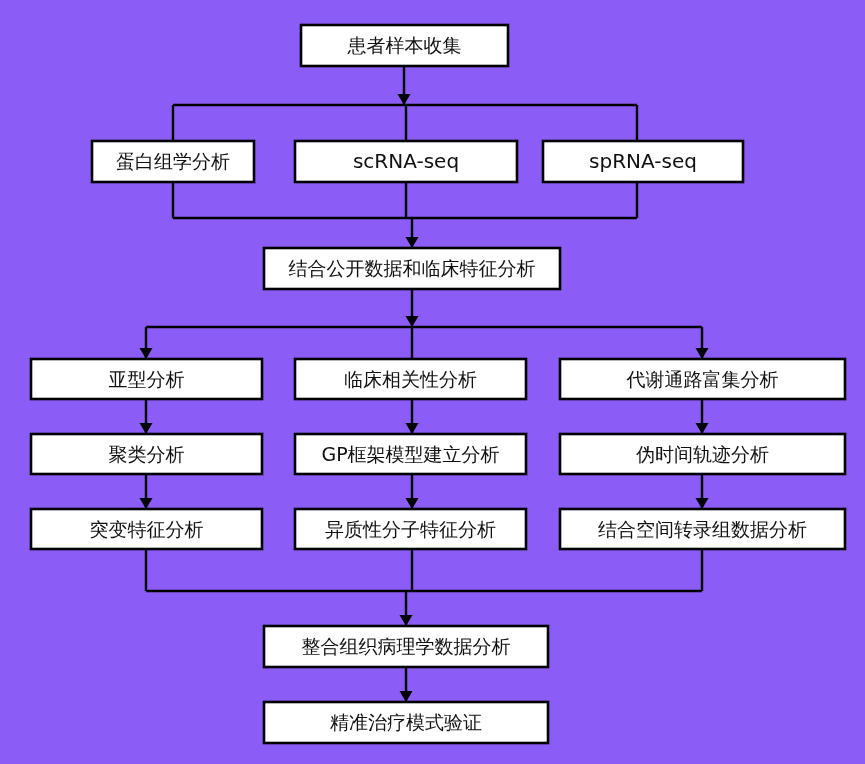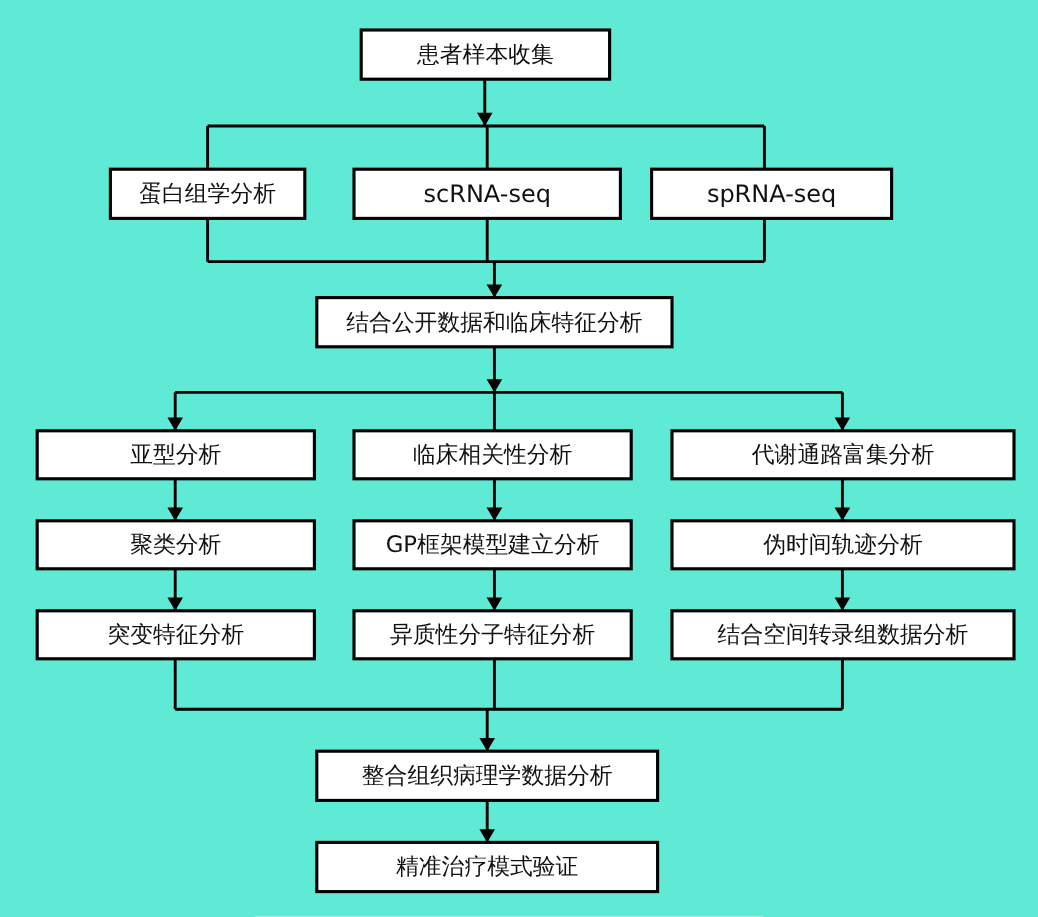--- a/index.html
+++ b/index.html
@@ -7,21 +7,21 @@
     padding: 0;
     background: #ffffff;
   }
   body {
     font-family: "DejaVu Sans", "Liberation Sans", sans-serif;
   }
   #flowchart-root {
     position: relative;
     width: 865px;
     height: 764px;
-    background: #5eead4;
+    background: #8b5cf6;
     overflow: hidden;
   }
   svg.flow-canvas {
     position: absolute;
     top: 0;
     left: 0;
     width: 865px;
     height: 764px;
   }
   .node-rect {

